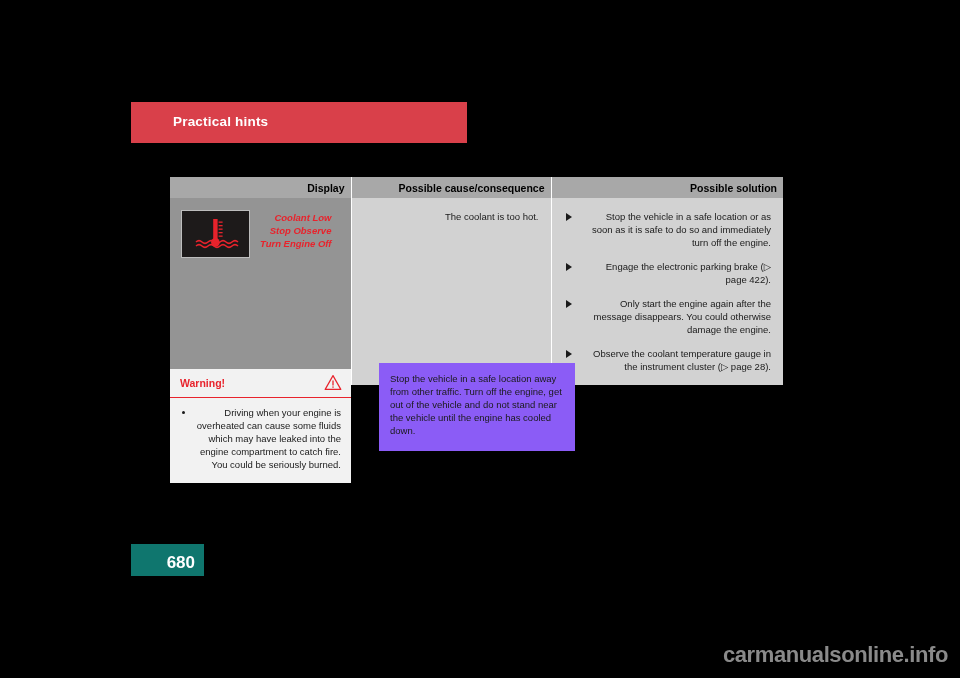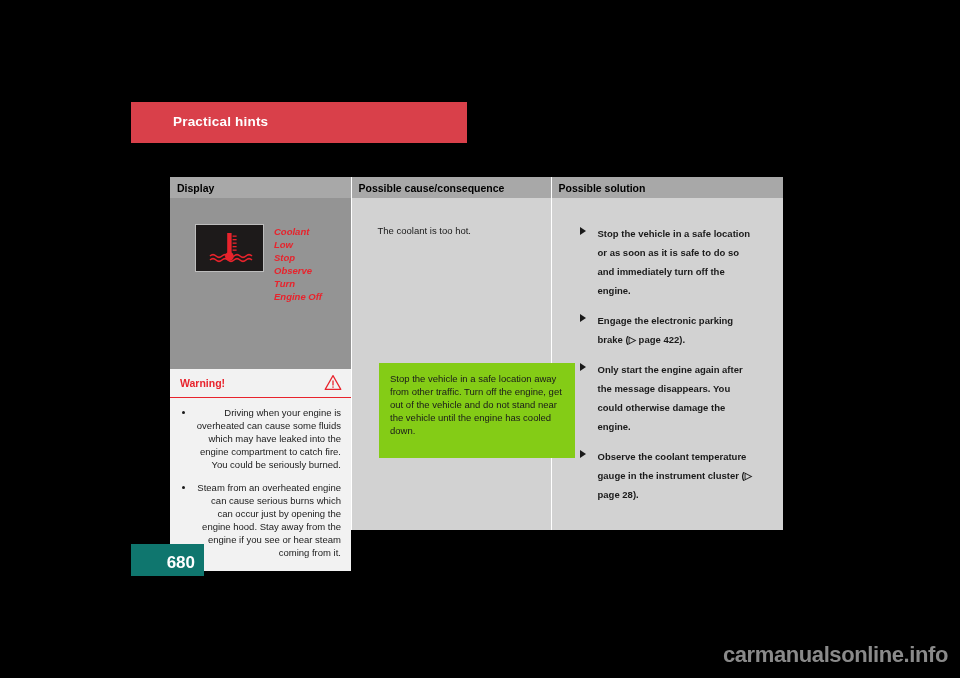--- a/index.html
+++ b/index.html
@@ -72,32 +72,33 @@
   }
   #hints-table col.c1 { width: 181px; }
   #hints-table col.c2 { width: 200px; }
   #hints-table col.c3 { width: 232px; }
 
   #hints-table th {
     background: #a8a8a8;
     color: #000000;
     font-size: 10.5px;
     font-weight: bold;
-    text-align: left;
+    text-align: right;
     padding: 4px 6px 4px 7px;
     vertical-align: middle;
     height: 13px;
     border-right: 1px solid #ffffff;
   }
   #hints-table th:last-child { border-right: none; }
 
   #hints-table td {
     vertical-align: top;
-    padding: 18px;
+    padding: 4px;
     border-right: 1px solid #ffffff;
+    text-align: right;
   }
   #hints-table td:last-child { border-right: none; }
 
   td.display-cell {
     background: #949494;
     height: 153px;
   }
   td.cause-cell {
     background: #d2d2d2;
   }
@@ -142,23 +143,22 @@
   ul.solution-list {
     list-style: none;
     margin: 0;
     padding: 0;
   }
   ul.solution-list li {
     position: relative;
     padding-left: 20px;
     margin-bottom: 11px;
     font-size: 9.5px;
-    line-height: 19px;
+    line-height: 13px;
     color: #1a1a1a;
-    font-weight: bold;
   }
   ul.solution-list li:last-child { margin-bottom: 0; }
   ul.solution-list li .tri {
     position: absolute;
     left: 2px;
     top: 3px;
     width: 0; height: 0;
     border-left: 6px solid #1a1a1a;
     border-top: 4px solid transparent;
     border-bottom: 4px solid transparent;
@@ -215,23 +215,23 @@
     border-radius: 50%;
     background: #1a1a1a;
   }
 
   
   #note-box {
     position: absolute;
     left: 379px;
     top: 363px;
     width: 196px;
-    background: #84cc16;
+    background: #8b5cf6;
     box-sizing: border-box;
-    padding: 9px 11px 21px 11px;
+    padding: 9px 11px 14px 11px;
     font-size: 9.5px;
     line-height: 13px;
     color: #1a1a1a;
   }
 
   
   #watermark {
     position: absolute;
     right: 12px;
     bottom: 10px;
@@ -329,24 +329,20 @@
           <rect x="8.35" y="6.5" width="1.3" height="5" fill="#e8232c"></rect>
           <rect x="8.35" y="12.4" width="1.3" height="1.4" fill="#e8232c"></rect>
         </svg>
       </div>
     </div>
     <ul>
       <li>
         <span class="dot"></span>
         <span>Driving when your engine is overheated can cause some fluids which may have leaked into the engine compartment to catch fire. You could be seriously burned.</span>
       </li>
-      <li>
-        <span class="dot"></span>
-        <span>Steam from an overheated engine can cause serious burns which can occur just by opening the engine hood. Stay away from the engine if you see or hear steam coming from it.</span>
-      </li>
     </ul>
   </div>
 
   <div id="note-box">Stop the vehicle in a safe location away from other traffic. Turn off the engine, get out of the vehicle and do not stand near the vehicle until the engine has cooled down.</div>
 
   <div id="page-number-block">
     <div class="pnum">680</div>
   </div>
 
   <div id="watermark">carmanualsonline.info</div>

